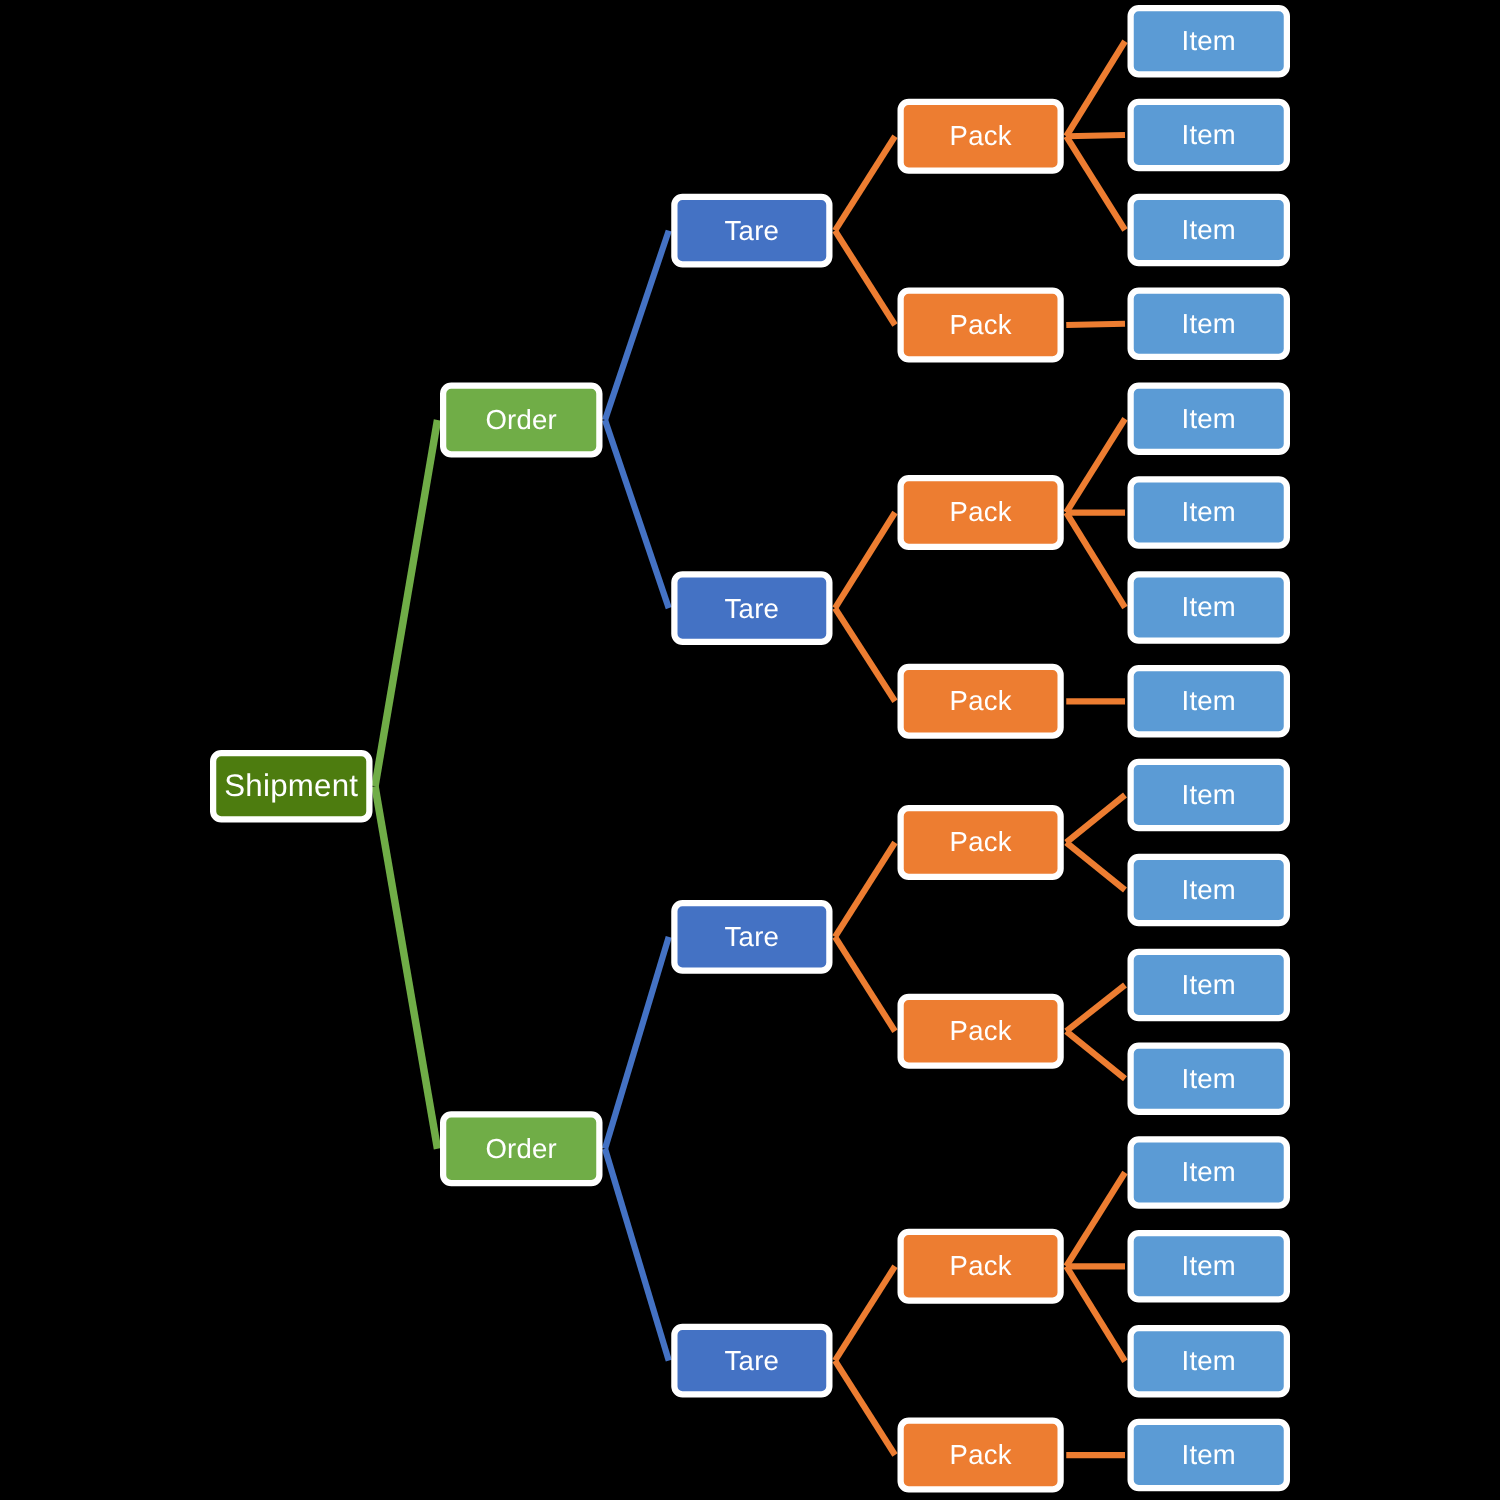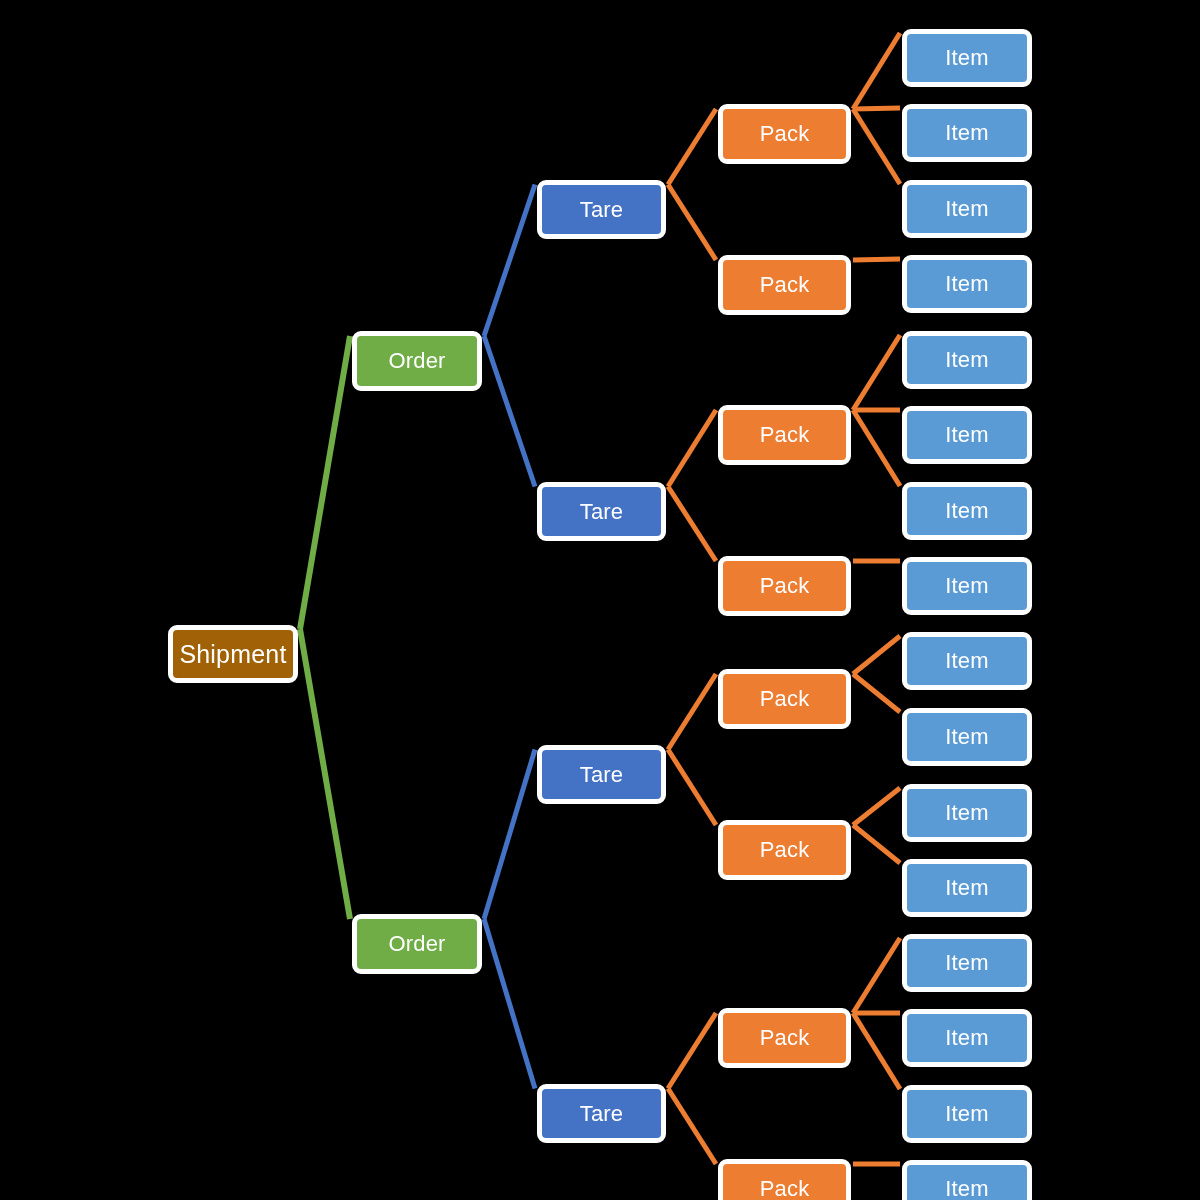--- a/index.html
+++ b/index.html
@@ -28,21 +28,20 @@
     box-sizing: border-box;
     display: flex;
     align-items: center;
     justify-content: center;
     color: #ffffff;
     border-radius: 9px;
     border: 5px solid #ffffff;
     white-space: nowrap;
     letter-spacing: 0.2px;
     z-index: 5;
-    margin-top: 25px;
   }
   .node-label {
     display: block;
     line-height: 1;
   }
 </style>
 </head>
 <body>
 
 <div id="canvas">
@@ -72,21 +71,21 @@
       <line x1="853" y1="674" x2="900" y2="636" stroke="#ED7D31" stroke-width="5" stroke-linecap="butt"></line>
       <line x1="853" y1="674" x2="900" y2="712" stroke="#ED7D31" stroke-width="5" stroke-linecap="butt"></line>
       <line x1="853" y1="825" x2="900" y2="788" stroke="#ED7D31" stroke-width="5" stroke-linecap="butt"></line>
       <line x1="853" y1="825" x2="900" y2="863" stroke="#ED7D31" stroke-width="5" stroke-linecap="butt"></line>
       <line x1="853" y1="1013" x2="900" y2="938" stroke="#ED7D31" stroke-width="5" stroke-linecap="butt"></line>
       <line x1="853" y1="1013" x2="900" y2="1013" stroke="#ED7D31" stroke-width="5" stroke-linecap="butt"></line>
       <line x1="853" y1="1013" x2="900" y2="1089" stroke="#ED7D31" stroke-width="5" stroke-linecap="butt"></line>
       <line x1="853" y1="1164" x2="900" y2="1164" stroke="#ED7D31" stroke-width="5" stroke-linecap="butt"></line>
     </svg>
   <div id="node-layer">
-      <div class="node" style="left: 168px; top: 600px; width: 130px; height: 58px; background: #a16207; border-color: rgb(255, 255, 255); color: rgb(255, 255, 255); font-size: 25px;">
+      <div class="node" style="left: 168px; top: 600px; width: 130px; height: 58px; background: #4d7c0f; border-color: rgb(255, 255, 255); color: rgb(255, 255, 255); font-size: 25px;">
         <span class="node-label">Shipment</span>
       </div>
       <div class="node" style="left: 352px; top: 306px; width: 130px; height: 60px; background: rgb(112, 173, 71); border-color: rgb(255, 255, 255); color: rgb(255, 255, 255); font-size: 22px;">
         <span class="node-label">Order</span>
       </div>
       <div class="node" style="left: 352px; top: 889px; width: 130px; height: 60px; background: rgb(112, 173, 71); border-color: rgb(255, 255, 255); color: rgb(255, 255, 255); font-size: 22px;">
         <span class="node-label">Order</span>
       </div>
       <div class="node" style="left: 537px; top: 155px; width: 129px; height: 59px; background: rgb(68, 114, 196); border-color: rgb(255, 255, 255); color: rgb(255, 255, 255); font-size: 22px;">
         <span class="node-label">Tare</span>

